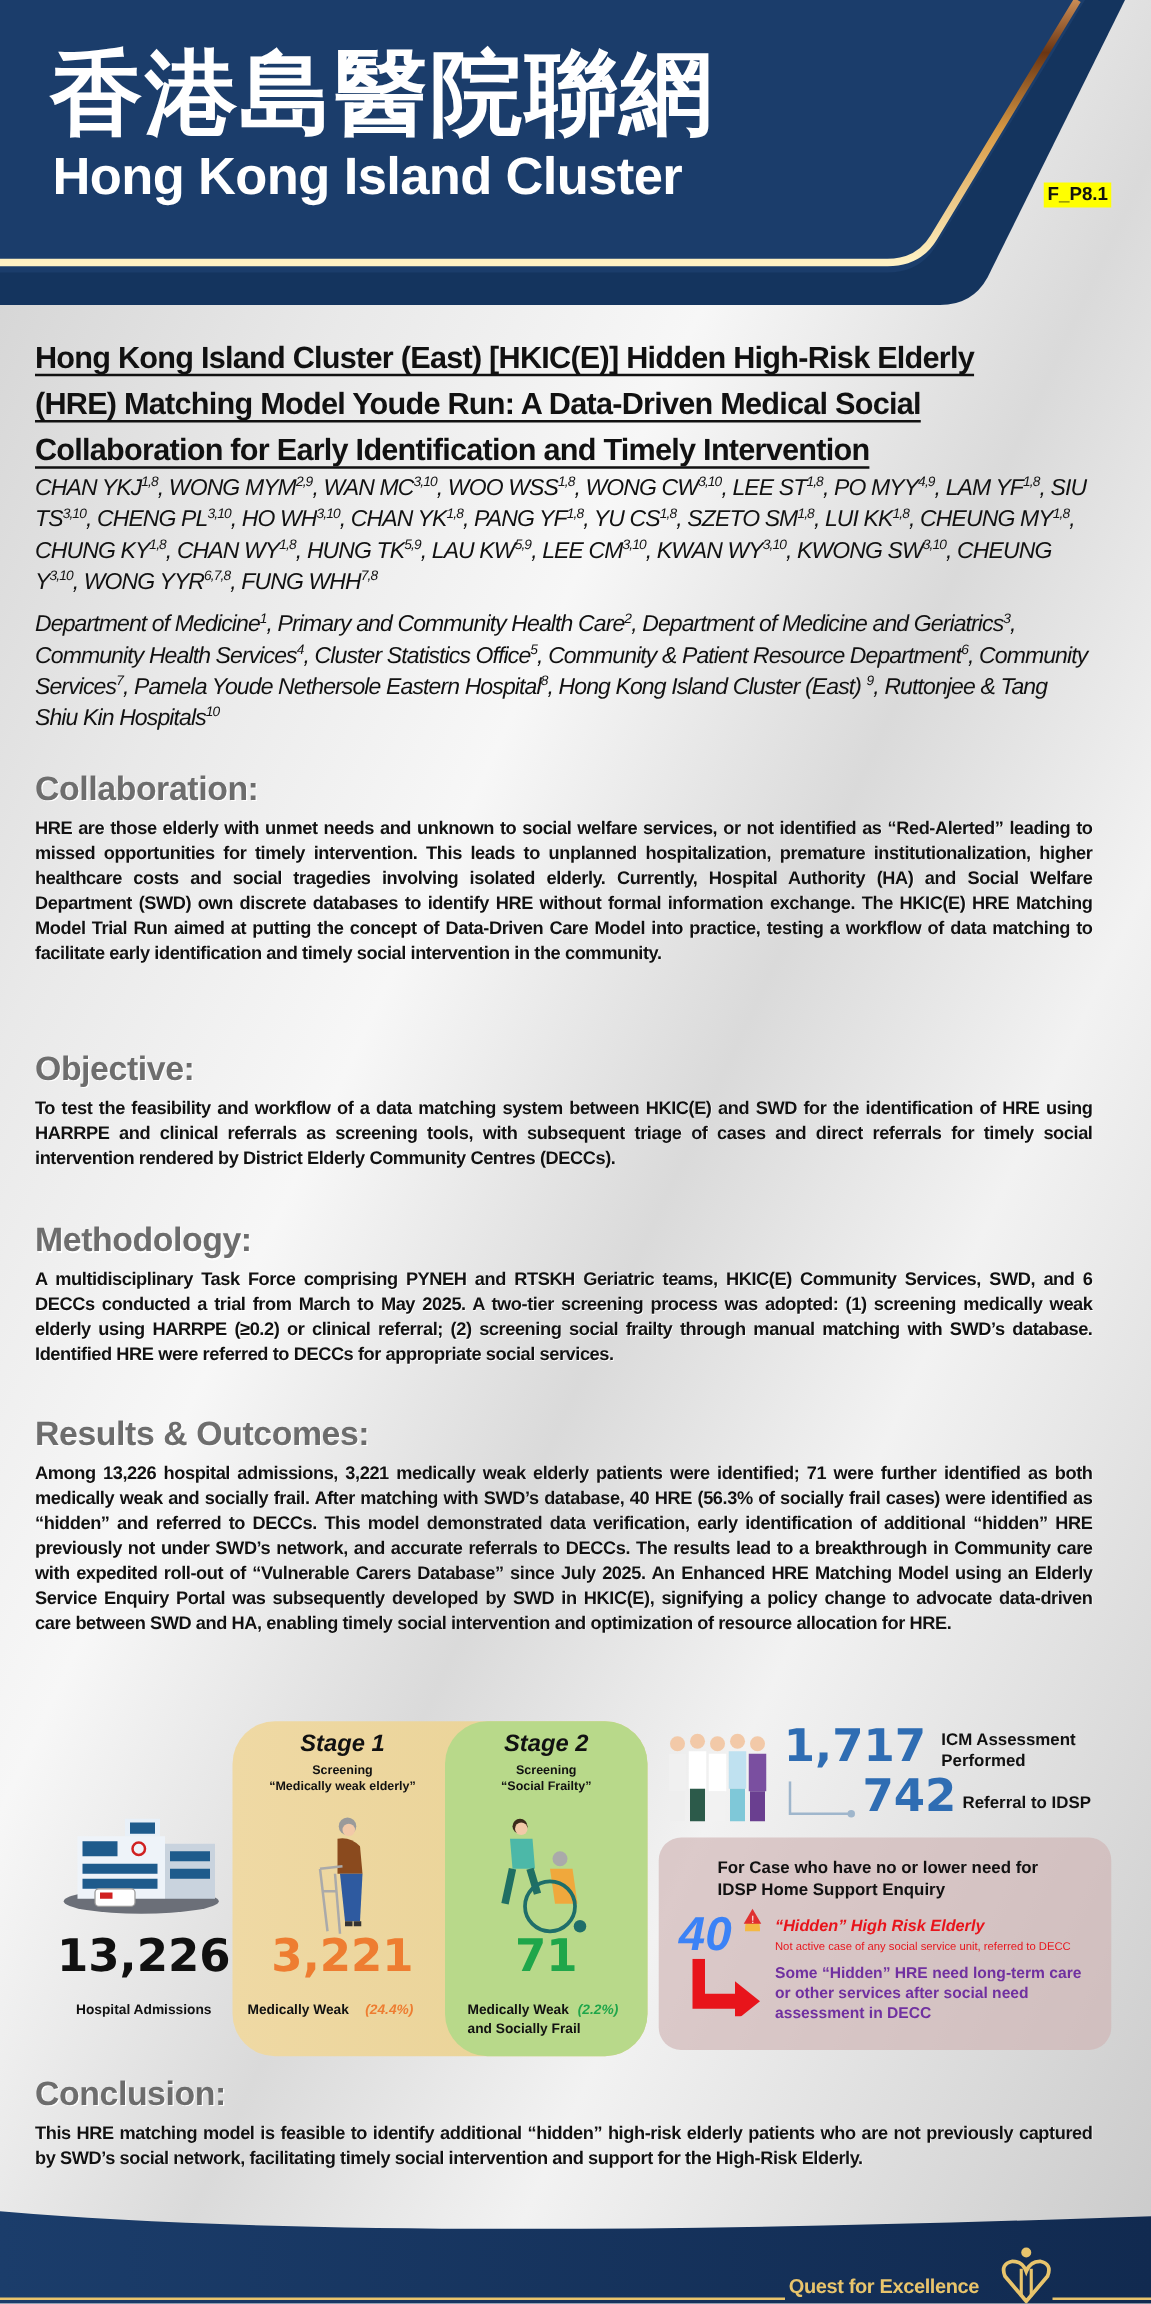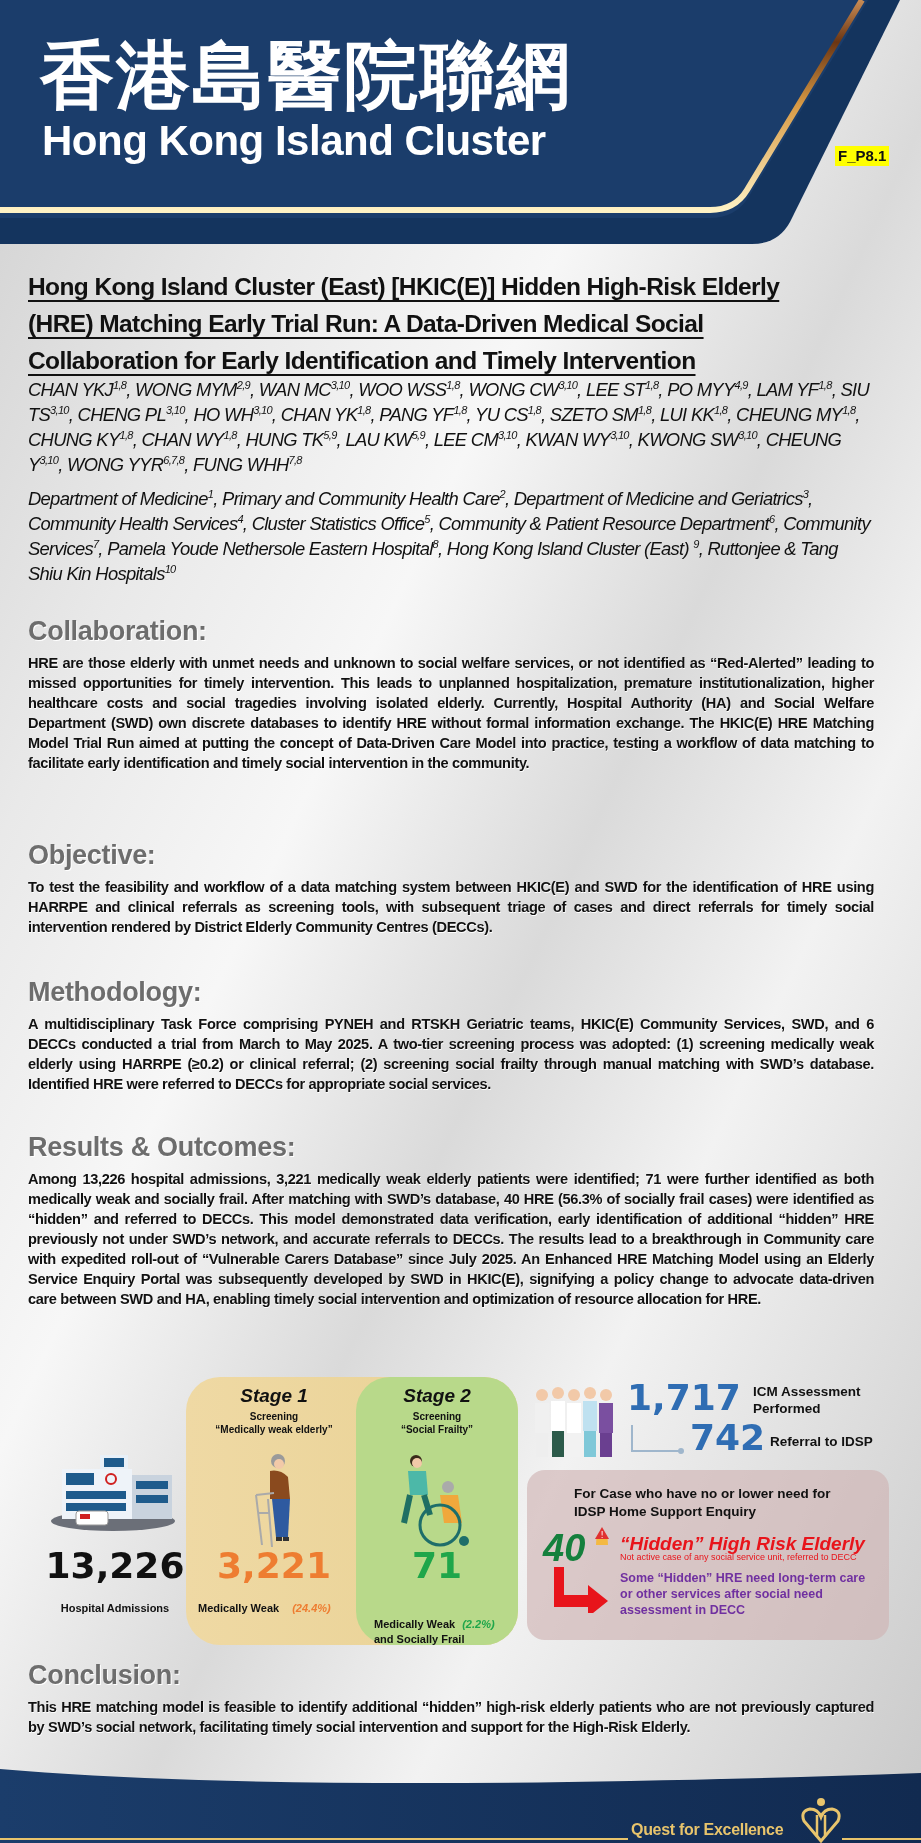--- a/index.html
+++ b/index.html
@@ -119,21 +119,21 @@
     <path d="M0 210 H710 Q735 210 747 190 L862 0" fill="none" stroke="url(#goldv)" stroke-width="6"></path>
     <path d="M0 211 H700" fill="none" stroke="url(#gold)" stroke-width="7"></path>
   </svg>
   <div class="title-zh">香港島醫院聯網</div>
   <div class="title-en">Hong Kong Island Cluster</div>
   <div class="poster-code">F_P8.1</div>
 </div>
 
 <div class="content paper-title">
   <div>Hong Kong Island Cluster (East) [HKIC(E)] Hidden High-Risk Elderly</div>
-  <div>(HRE) Matching Early Trial Run: A Data-Driven Medical Social</div>
+  <div>(HRE) Matching Model Youde Run: A Data-Driven Medical Social</div>
   <div>Collaboration for Early Identification and Timely Intervention</div>
 </div>
 
 <div class="content authors" id="authors"><span>CHAN YKJ<sup>1,8</sup></span>, <span>WONG MYM<sup>2,9</sup></span>, <span>WAN MC<sup>3,10</sup></span>, <span>WOO WSS<sup>1,8</sup></span>, <span>WONG CW<sup>3,10</sup></span>, <span>LEE ST<sup>1,8</sup></span>, <span>PO MYY<sup>4,9</sup></span>, <span>LAM YF<sup>1,8</sup></span>, <span>SIU TS<sup>3,10</sup></span>, <span>CHENG PL<sup>3,10</sup></span>, <span>HO WH<sup>3,10</sup></span>, <span>CHAN YK<sup>1,8</sup></span>, <span>PANG YF<sup>1,8</sup></span>, <span>YU CS<sup>1,8</sup></span>, <span>SZETO SM<sup>1,8</sup></span>, <span>LUI KK<sup>1,8</sup></span>, <span>CHEUNG MY<sup>1,8</sup></span>, <span>CHUNG KY<sup>1,8</sup></span>, <span>CHAN WY<sup>1,8</sup></span>, <span>HUNG TK<sup>5,9</sup></span>, <span>LAU KW<sup>5,9</sup></span>, <span>LEE CM<sup>3,10</sup></span>, <span>KWAN WY<sup>3,10</sup></span>, <span>KWONG SW<sup>3,10</sup></span>, <span>CHEUNG Y<sup>3,10</sup></span>, <span>WONG YYR<sup>6,7,8</sup></span>, <span>FUNG WHH<sup>7,8</sup></span></div>
 
 <div class="content affils" id="affils"><span>Department of Medicine<sup>1</sup></span>, <span>Primary and Community Health Care<sup>2</sup></span>, <span>Department of Medicine and Geriatrics<sup>3</sup></span>, <span>Community Health Services<sup>4</sup></span>, <span>Cluster Statistics Office<sup>5</sup></span>, <span>Community &amp; Patient Resource Department<sup>6</sup></span>, <span>Community Services<sup>7</sup></span>, <span>Pamela Youde Nethersole Eastern Hospital<sup>8</sup></span>, <span>Hong Kong Island Cluster (East) <sup>9</sup></span>, <span>Ruttonjee &amp; Tang Shiu Kin Hospitals<sup>10</sup></span></div>
 
 <div class="content" style="top:618px;">
   <div class="section-head">Collaboration:</div>
   <div class="section-body" style="margin-top:8px;">HRE are those elderly with unmet needs and unknown to social welfare services, or not identified as “Red-Alerted” leading to missed opportunities for timely intervention.  This leads to unplanned hospitalization, premature institutionalization, higher healthcare costs and social tragedies involving isolated elderly.  Currently, Hospital Authority (HA) and Social Welfare Department (SWD) own discrete databases to identify HRE without formal information exchange.  The HKIC(E) HRE Matching Model Trial Run aimed at putting the concept of Data-Driven Care Model into practice, testing a workflow of data matching to facilitate early identification and timely social intervention in the community.</div>
@@ -206,21 +206,21 @@
     <circle cx="16" cy="8" r="6" fill="#3a2a1a"></circle>
     <circle cx="17" cy="10" r="5" fill="#f2c9a8"></circle>
     <path d="M8 18 H26 L28 42 H10 Z" fill="#4cb8a8"></path>
     <path d="M10 42 L4 70 M24 42 L30 62" stroke="#1f6f63" stroke-width="6" fill="none"></path>
     <circle cx="48" cy="34" r="6" fill="#aaa"></circle>
     <path d="M40 42 H58 L62 70 H44 Z" fill="#f0a83c"></path>
     <circle cx="40" cy="72" r="20" fill="none" stroke="#1e6e6a" stroke-width="3"></circle>
     <circle cx="64" cy="88" r="5" fill="#1e6e6a"></circle>
   </svg>
   <div class="big-num" style="left:356px;top:170px;width:162px;color:#1fa64a;">71</div>
-  <div class="num-label" style="left:374px;top:226px;width:144px;margin-top:16px;">
+  <div class="num-label" style="left:374px;top:226px;width:144px;">
     <span>Medically Weak</span>
     <span class="pct" style="color:#1fa64a;margin-left:4px;">(2.2%)</span><br>
     <span>and Socially Frail</span>
   </div>
 
   <svg style="position:absolute;left:530px;top:8px;" width="90" height="80" viewBox="0 0 90 80">
     <g>
       <circle cx="12" cy="12" r="6" fill="#f2c9a8"></circle>
         <rect x="5" y="20" width="14" height="30" fill="#f0f0f0"></rect>
         <rect x="6" y="50" width="12" height="24" fill="#eee"></rect>
@@ -248,27 +248,27 @@
     <circle cx="53" cy="26" r="3" fill="#9fb6cc"></circle>
   </svg>
   <div style="position:absolute;left:690px;top:42px;font-family:'DejaVu Sans',sans-serif;font-weight:bold;font-size:36px;color:#2f6db3;">742</div>
   <div class="num-label" style="left:770px;top:59px;font-size:13.5px;">Referral to IDSP</div>
 
   <div class="pink-box"></div>
   <div class="num-label" style="left:548px;top:110px;font-size:13.5px;line-height:18px;margin-left:26px;">
     <div>For Case who have no or lower need for</div>
     <div>IDSP Home Support Enquiry</div>
   </div>
-  <div style="position:absolute;left:543px;top:152px;font-family:'Liberation Sans',sans-serif;font-weight:bold;font-style:italic;font-size:38px;color:#15803d;">40</div>
+  <div style="position:absolute;left:543px;top:152px;font-family:'Liberation Sans',sans-serif;font-weight:bold;font-style:italic;font-size:38px;color:#3b82f6;">40</div>
   <svg style="position:absolute;left:590px;top:150px;" width="24" height="26" viewBox="0 0 24 26">
     <path d="M6 20 Q6 8 12 6 Q18 8 18 20 Z" fill="#f4b942"></path>
     <path d="M12 2 L19 14 H5 Z" fill="#e03030"></path>
     <text x="10.5" y="13" font-size="8" fill="#fff" font-family="DejaVu Sans, sans-serif">!</text>
   </svg>
-  <div style="position:absolute;left:620px;top:158px;font-family:'Liberation Sans',sans-serif;font-weight:bold;font-style:italic;font-size:19px;color:#e8141b;">“Hidden” High Risk Elderly</div>
+  <div style="position:absolute;left:620px;top:158px;font-family:'Liberation Sans',sans-serif;font-weight:bold;font-style:italic;font-size:13px;color:#e8141b;">“Hidden” High Risk Elderly</div>
   <div style="position:absolute;left:620px;top:177px;font-family:'Liberation Sans',sans-serif;font-size:9px;color:#e8141b;">Not active case of any social service unit, referred to DECC</div>
   <svg style="position:absolute;left:550px;top:192px;" width="60" height="46" viewBox="0 0 60 46">
     <path d="M4 0 H14 V28 H38 V18 L58 34 L38 50 V40 H4 Z" fill="#e8141b"></path>
   </svg>
   <div style="position:absolute;left:620px;top:195px;font-family:'Liberation Sans',sans-serif;font-weight:bold;font-size:12.5px;line-height:16px;color:#7030a0;">
     <div>Some “Hidden” HRE need long-term care</div>
     <div>or other services after social need</div>
     <div>assessment in DECC</div>
   </div>
 </div>

